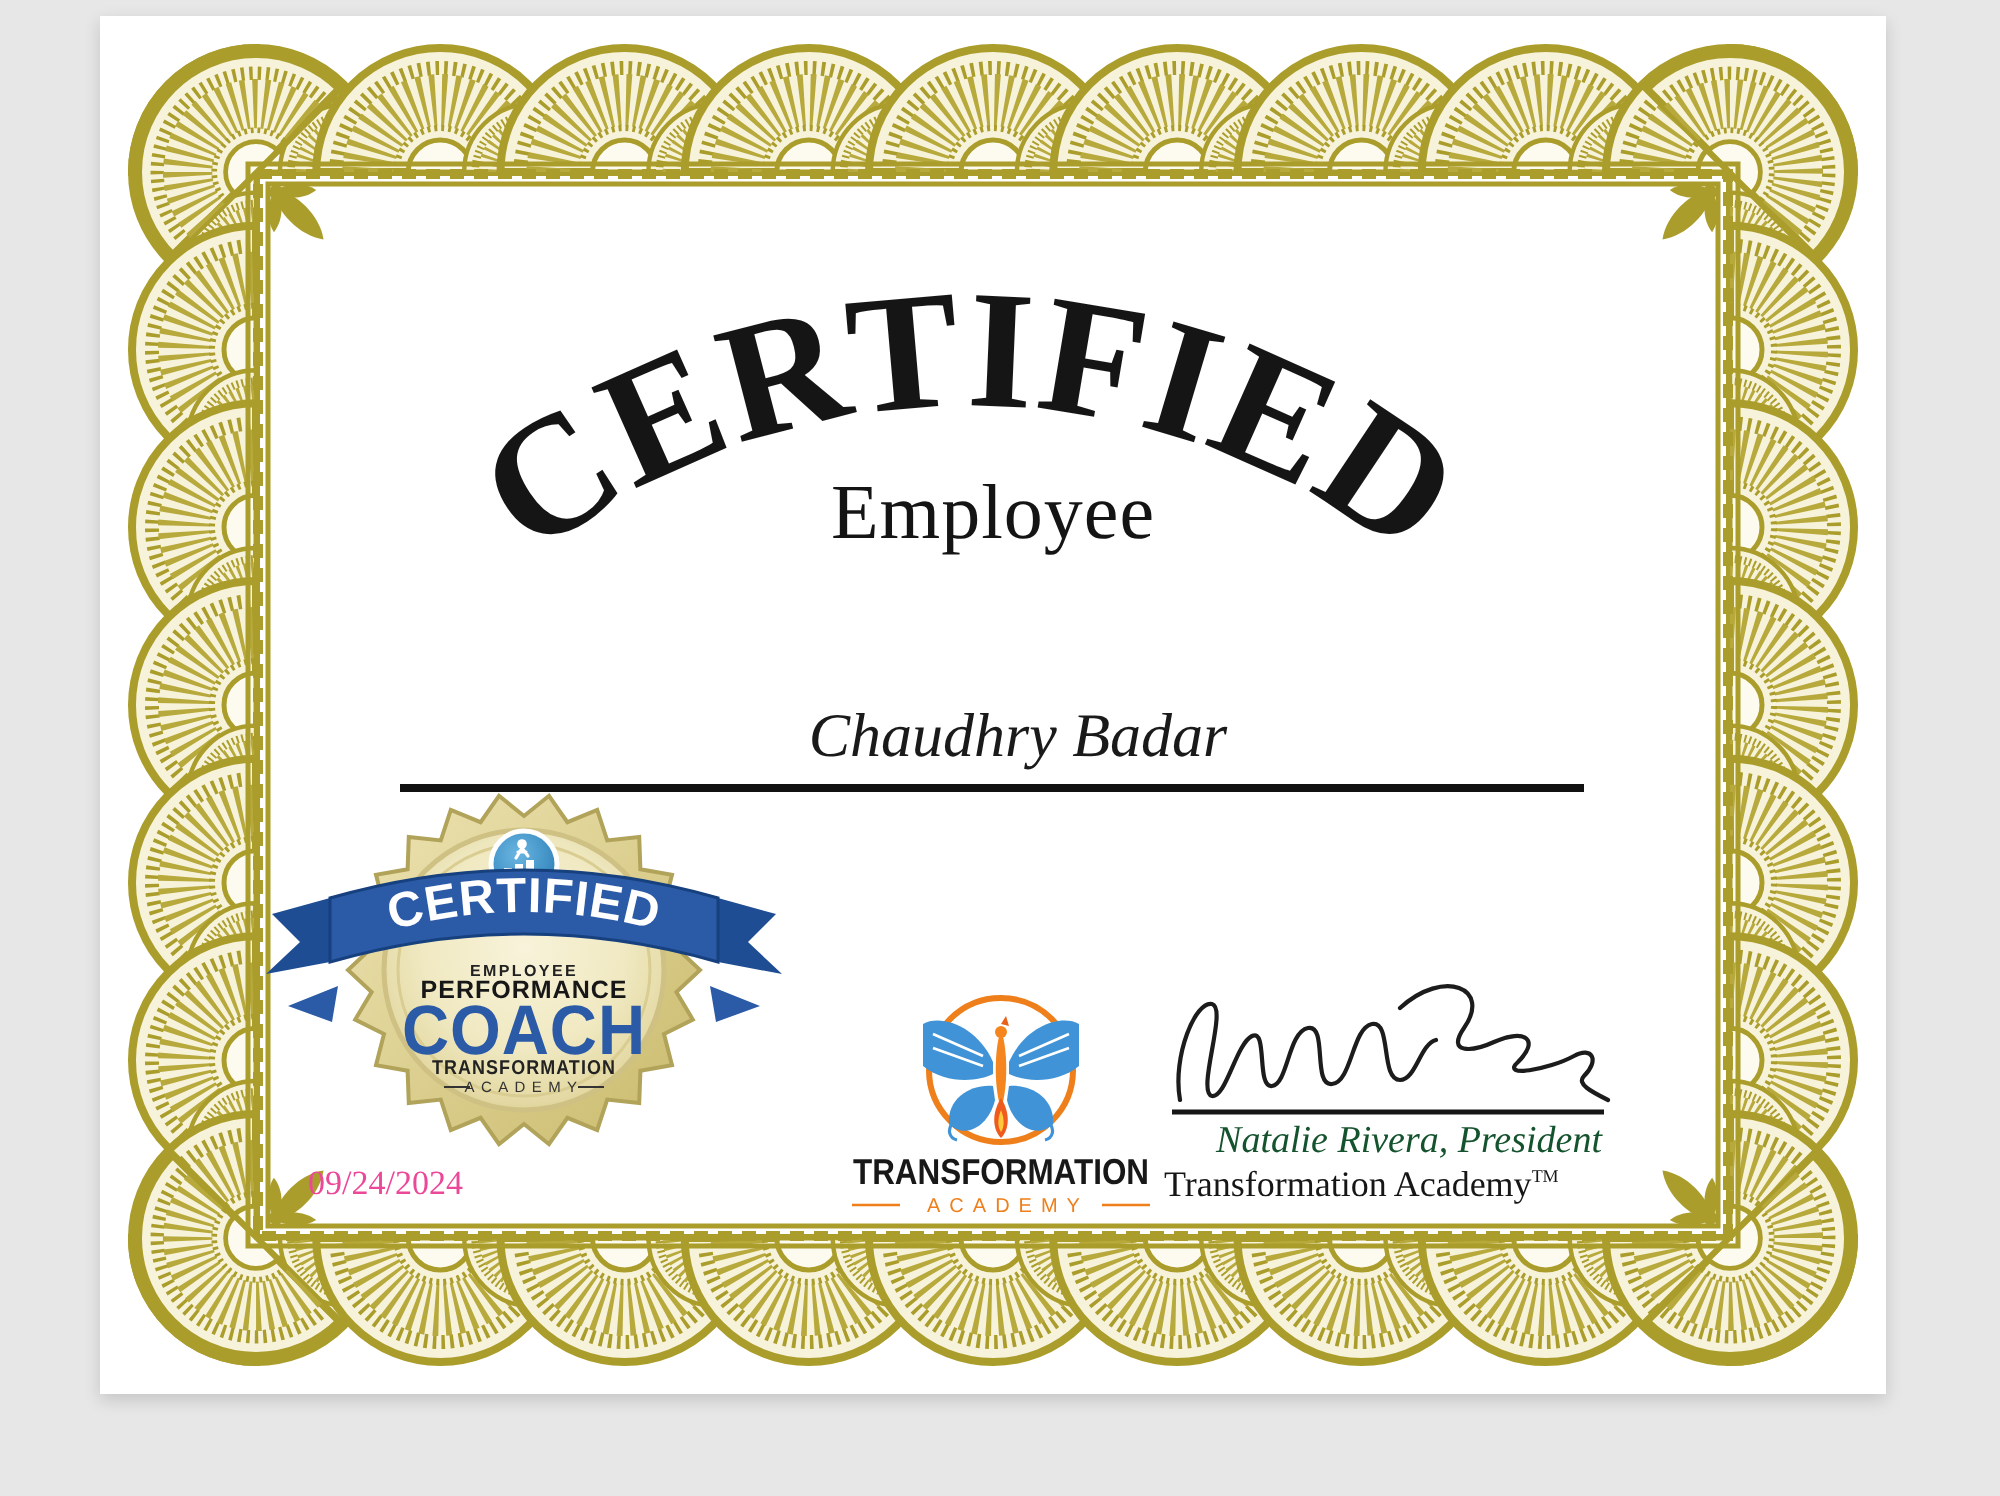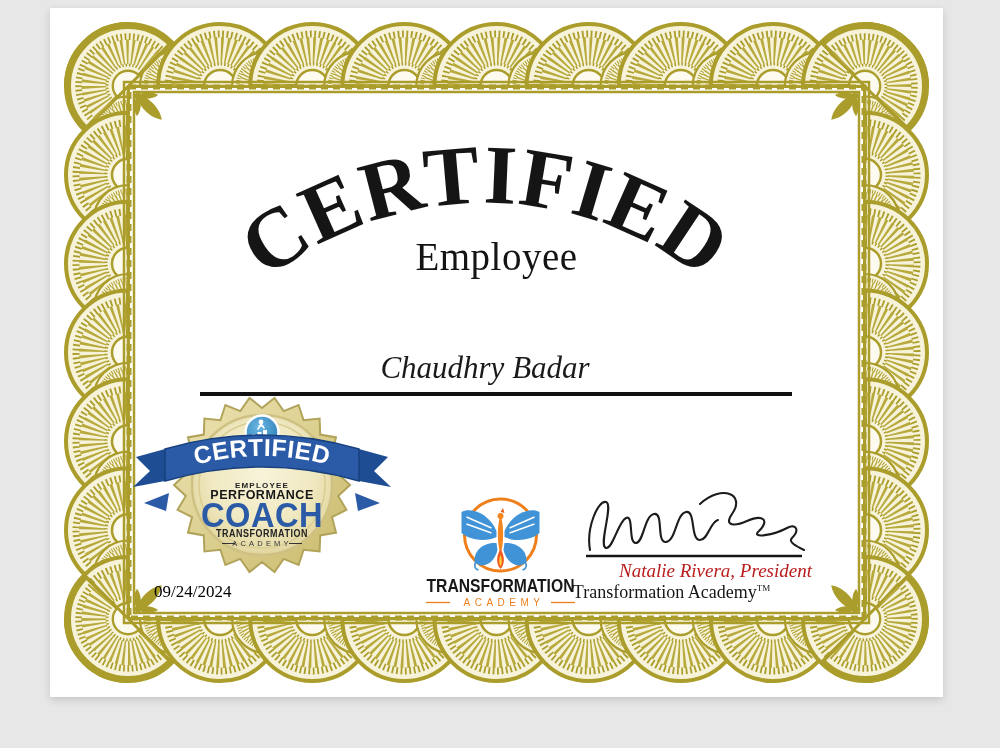--- a/index.html
+++ b/index.html
@@ -8,32 +8,32 @@
   .paper{position:absolute;left:50px;top:8px;width:893px;height:689px;background:#ffffff;
          box-shadow:0 3px 8px rgba(0,0,0,0.15);}
   .paper svg{position:absolute;pointer-events:none;}
   #border-svg{left:0;top:0;width:893px;height:689px;}
   .arc-svg{left:160px;top:95px;width:580px;height:220px;}
   .arc-text{font-family:"Liberation Serif","DejaVu Serif",serif;font-weight:700;font-size:84px;
             letter-spacing:1px;fill:#151515;}
   .title-block{position:absolute;left:0;top:228px;width:893px;text-align:center;color:#141414;}
   .t1,.t2{font-size:39px;line-height:41px;letter-spacing:0.5px;}
   .recipient{position:absolute;left:0;top:342px;width:870px;text-align:center;
-             font-style:italic;font-size:31px;color:#1a1a1a;}
+             font-style:italic;font-size:31px;color:#1a1a1a;padding-left:24px;}
   .name-rule{position:absolute;left:150px;top:384px;width:592px;height:4px;background:#111;}
   .body-text{position:absolute;left:316px;top:407px;width:464px;text-align:center;
              font-size:19px;line-height:23.5px;color:#1c1c1c;}
   .badge-svg{left:82px;top:367px;width:260px;height:215px;}
   .badge-sans{font-family:"Liberation Sans","DejaVu Sans",sans-serif;}
-  .date{position:absolute;left:104px;top:574px;font-size:17px;color:#000000;}
+  .date{position:absolute;left:104px;top:574px;font-size:17px;color:#ec4899;}
   .logo-svg{left:368px;top:487px;width:165px;height:120px;}
   .sig-svg{left:532px;top:480px;width:235px;height:78px;}
-  .signer{position:absolute;left:548px;top:552px;width:235px;text-align:center;
-          font-style:italic;font-size:19px;color:#b91c1c;}
-  .sig-org{position:absolute;left:504px;top:574px;width:235px;text-align:center;
+  .signer{position:absolute;left:516px;top:552px;width:235px;text-align:right;
+          font-style:italic;font-size:19px;color:#14532d;}
+  .sig-org{position:absolute;left:532px;top:574px;width:235px;
            font-size:18px;color:#161616;}
   .sig-org sup{font-size:9px;}
 </style>
 </head>
 <body>
 
 <div class="stage">
   <div class="paper">
 
     <svg id="border-svg" viewBox="0 0 893 689">

